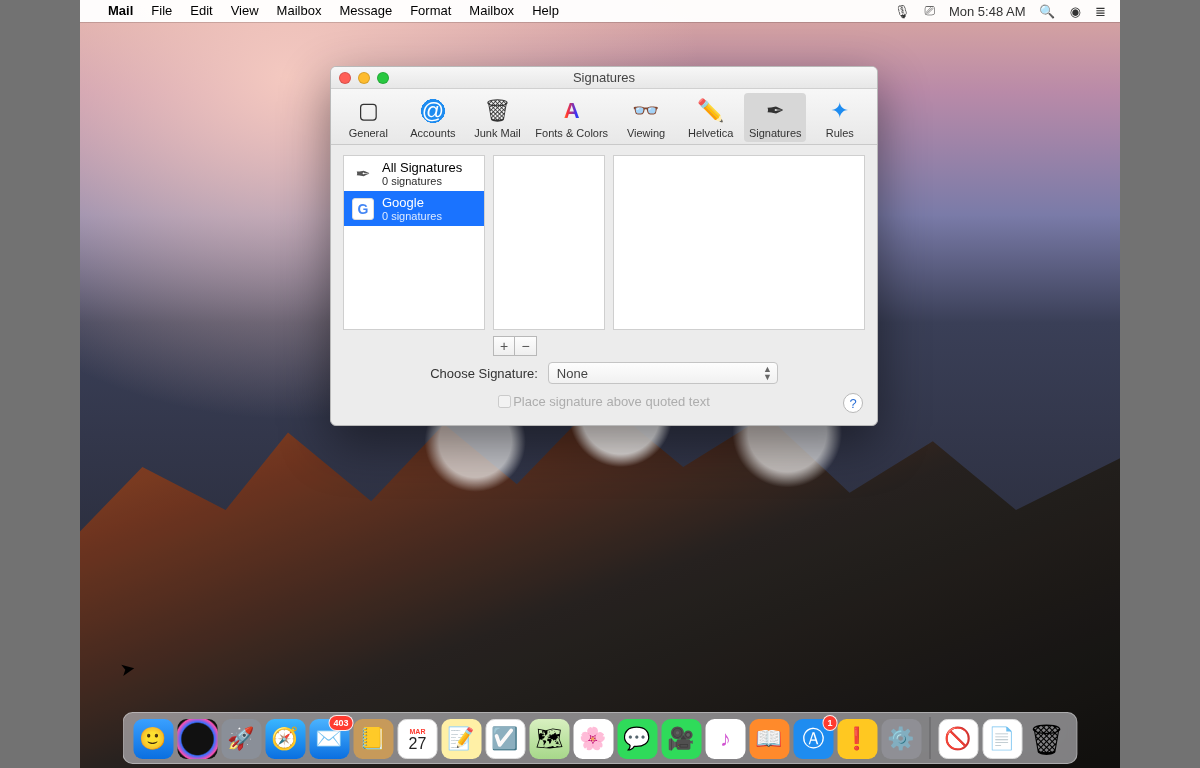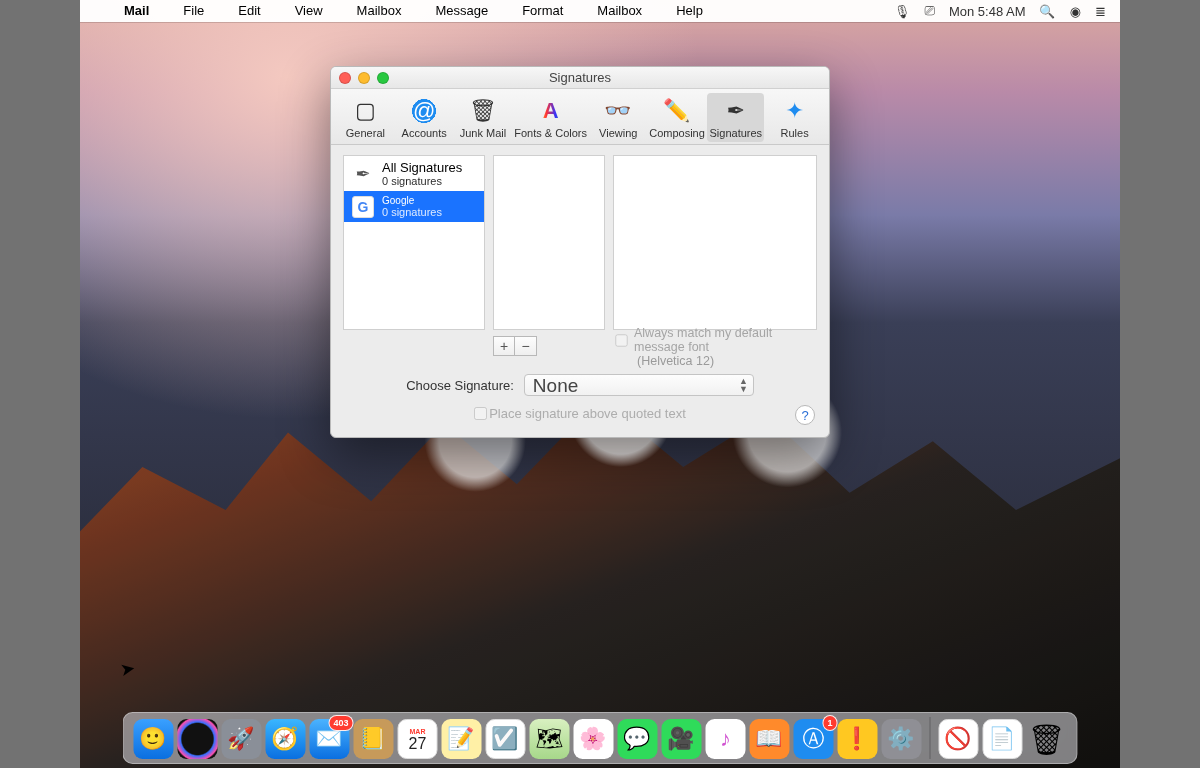--- a/index.html
+++ b/index.html
@@ -29,30 +29,30 @@
   }
 
   
   .menubar {
     position:absolute; left:0; right:0; top:0; height:22px;
     background: rgba(255,255,255,.96);
     display:flex; align-items:center; font-size:13px; color:#000;
     padding: 0 8px; gap:0;
     box-shadow: 0 1px 0 rgba(0,0,0,.15);
   }
-  .menubar .left { display:flex; align-items:center; gap:16px; }
+  .menubar .left { display:flex; align-items:center; gap:0; }
   .menubar .right { margin-left:auto; display:flex; align-items:center; gap:14px; padding-right:6px; }
   .menubar .item { padding: 0 9px; line-height:22px; cursor:default; }
   .menubar .apple { font-size:15px; padding:0 9px 0 2px; }
   .menubar .appname { font-weight:600; }
   .statusicon { font-size:13px; color:#333; }
 
   
   .prefs {
-    position:absolute; top:66px; left:250px; width:500px;
+    position:absolute; top:66px; left:250px; width:548px;
     background:#ececec; border:1px solid #b9b9b9; border-radius:6px;
     box-shadow: 0 18px 50px rgba(0,0,0,.45);
     overflow:hidden;
   }
   .titlebar { height:22px; display:flex; align-items:center; justify-content:center; position:relative; background:linear-gradient(#f7f7f7,#e7e7e7); border-bottom:1px solid #d0d0d0;}
   .traffic { position:absolute; left:8px; top:5px; display:flex; gap:7px; }
   .traffic span { width:12px; height:12px; border-radius:50%; display:block; border:0.5px solid rgba(0,0,0,.15);}
   .tred{background:#ff5f57;} .tyel{background:#febc2e;} .tgrn{background:#28c840;}
   .wtitle { font-size:13px; color:#444; }
 
@@ -81,21 +81,21 @@
   .sqbtn { width:22px; height:20px; background:linear-gradient(#fdfdfd,#efefef); border:1px solid #b8b8b8; display:flex; align-items:center; justify-content:center; font-size:14px; color:#555;}
   .sqbtn + .sqbtn { border-left:none; }
 
   .under-editor { margin:-30px 0 0 272px; font-size:12.5px; color:#a5a5a5; }
   .under-editor .row { display:flex; align-items:center; gap:6px; }
   .under-editor input[type=checkbox]{ accent-color:#bbb; transform:scale(.95); }
   .fontnote { margin-left:22px; color:#9a9a9a; }
 
   .chooser { margin-top:6px; display:flex; align-items:center; justify-content:center; gap:10px; font-size:13px; color:#333;}
   .sel-wrap { position:relative; }
-  select.mac { -webkit-appearance:none; appearance:none; width:230px; height:22px; padding:0 22px 0 8px; font-size:19px; background:linear-gradient(#fdfdfd,#f1f1f1); border:1px solid #c4c4c4; border-radius:4px; color:#444;}
+  select.mac { -webkit-appearance:none; appearance:none; width:230px; height:22px; padding:0 22px 0 8px; font-size:13px; background:linear-gradient(#fdfdfd,#f1f1f1); border:1px solid #c4c4c4; border-radius:4px; color:#444;}
   .sel-caret { position:absolute; right:6px; top:3px; font-size:9px; color:#666; line-height:8px; pointer-events:none;}
 
   .placeabove { margin-top:10px; display:flex; align-items:center; justify-content:center; gap:2px; font-size:13px; color:#adadad;}
   .help { position:absolute; right:14px; bottom:12px; width:20px; height:20px; border-radius:50%; border:1px solid #b8b8b8; background:#fff; color:#2a6fd6; font-size:13px; display:flex; align-items:center; justify-content:center;}
 
   
   .dock { position:absolute; left:50%; transform:translateX(-50%); bottom:4px; padding:4px 10px; display:flex; align-items:flex-end; gap:4px; background:rgba(220,220,225,.55); border:1px solid rgba(255,255,255,.35); border-radius:10px; backdrop-filter: blur(6px);}
   .dockicon { width:40px; height:40px; border-radius:9px; display:flex; align-items:center; justify-content:center; font-size:22px; position:relative; }
   .dockicon.finder{background:linear-gradient(#3aa0ff,#0a6fe0);}
   .dockicon.siri{background:radial-gradient(circle at 50% 50%,#111 0 55%,#3a6fff 60%,#ff4fb0 75%,#111 80%);}
@@ -185,21 +185,21 @@
         <div class="toolbtn" style="width:84px">
           <div class="ticon" style="font-weight:700;background:linear-gradient(90deg,#ff3,#f33,#33f,#3c3);-webkit-background-clip:text;color:transparent;">A</div>
           <div class="tlabel">Fonts &amp; Colors</div>
         </div>
         <div class="toolbtn">
           <div class="ticon">👓</div>
           <div class="tlabel">Viewing</div>
         </div>
         <div class="toolbtn">
           <div class="ticon">✏️</div>
-          <div class="tlabel">Composing</div>
+          <div class="tlabel">Helvetica</div>
         </div>
         <div class="toolbtn sel">
           <div class="ticon" style="font-family:cursive;">✒︎</div>
           <div class="tlabel">Signatures</div>
         </div>
         <div class="toolbtn">
           <div class="ticon" style="color:#1e8cf0;">✦</div>
           <div class="tlabel">Rules</div>
         </div>
       </div>
@@ -212,41 +212,34 @@
               <div>
                 <div style="font-size:13px;">All Signatures</div>
                 <small>0 signatures</small>
               </div>
             </div>
             <div class="acct sel">
               <div class="aicon google">
                   <span>G</span>
                 </div>
               <div>
-                <div style="font-size:10px;font-weight:500;">Google</div>
+                <div style="font-size:13px;font-weight:500;">Google</div>
                 <small>0 signatures</small>
               </div>
             </div>
           </div>
           <div class="pane sigs"></div>
           <div class="pane editor"></div>
         </div>
 
         <div class="under-sigs">
           <div class="sqbtn">+</div>
           <div class="sqbtn">−</div>
         </div>
 
-        <div class="under-editor">
-          <label class="row">
-            <input type="checkbox" disabled="" style="">
-            <span>Always match my default message font</span>
-          </label>
-          <div class="fontnote">(Helvetica 12)</div>
-        </div>
 
         <div class="chooser">
           <span>Choose Signature:</span>
           <span class="sel-wrap">
             <select class="mac">
               <option>None</option>
             </select>
             <span class="sel-caret">▲<br>▼</span>
           </span>
         </div>

